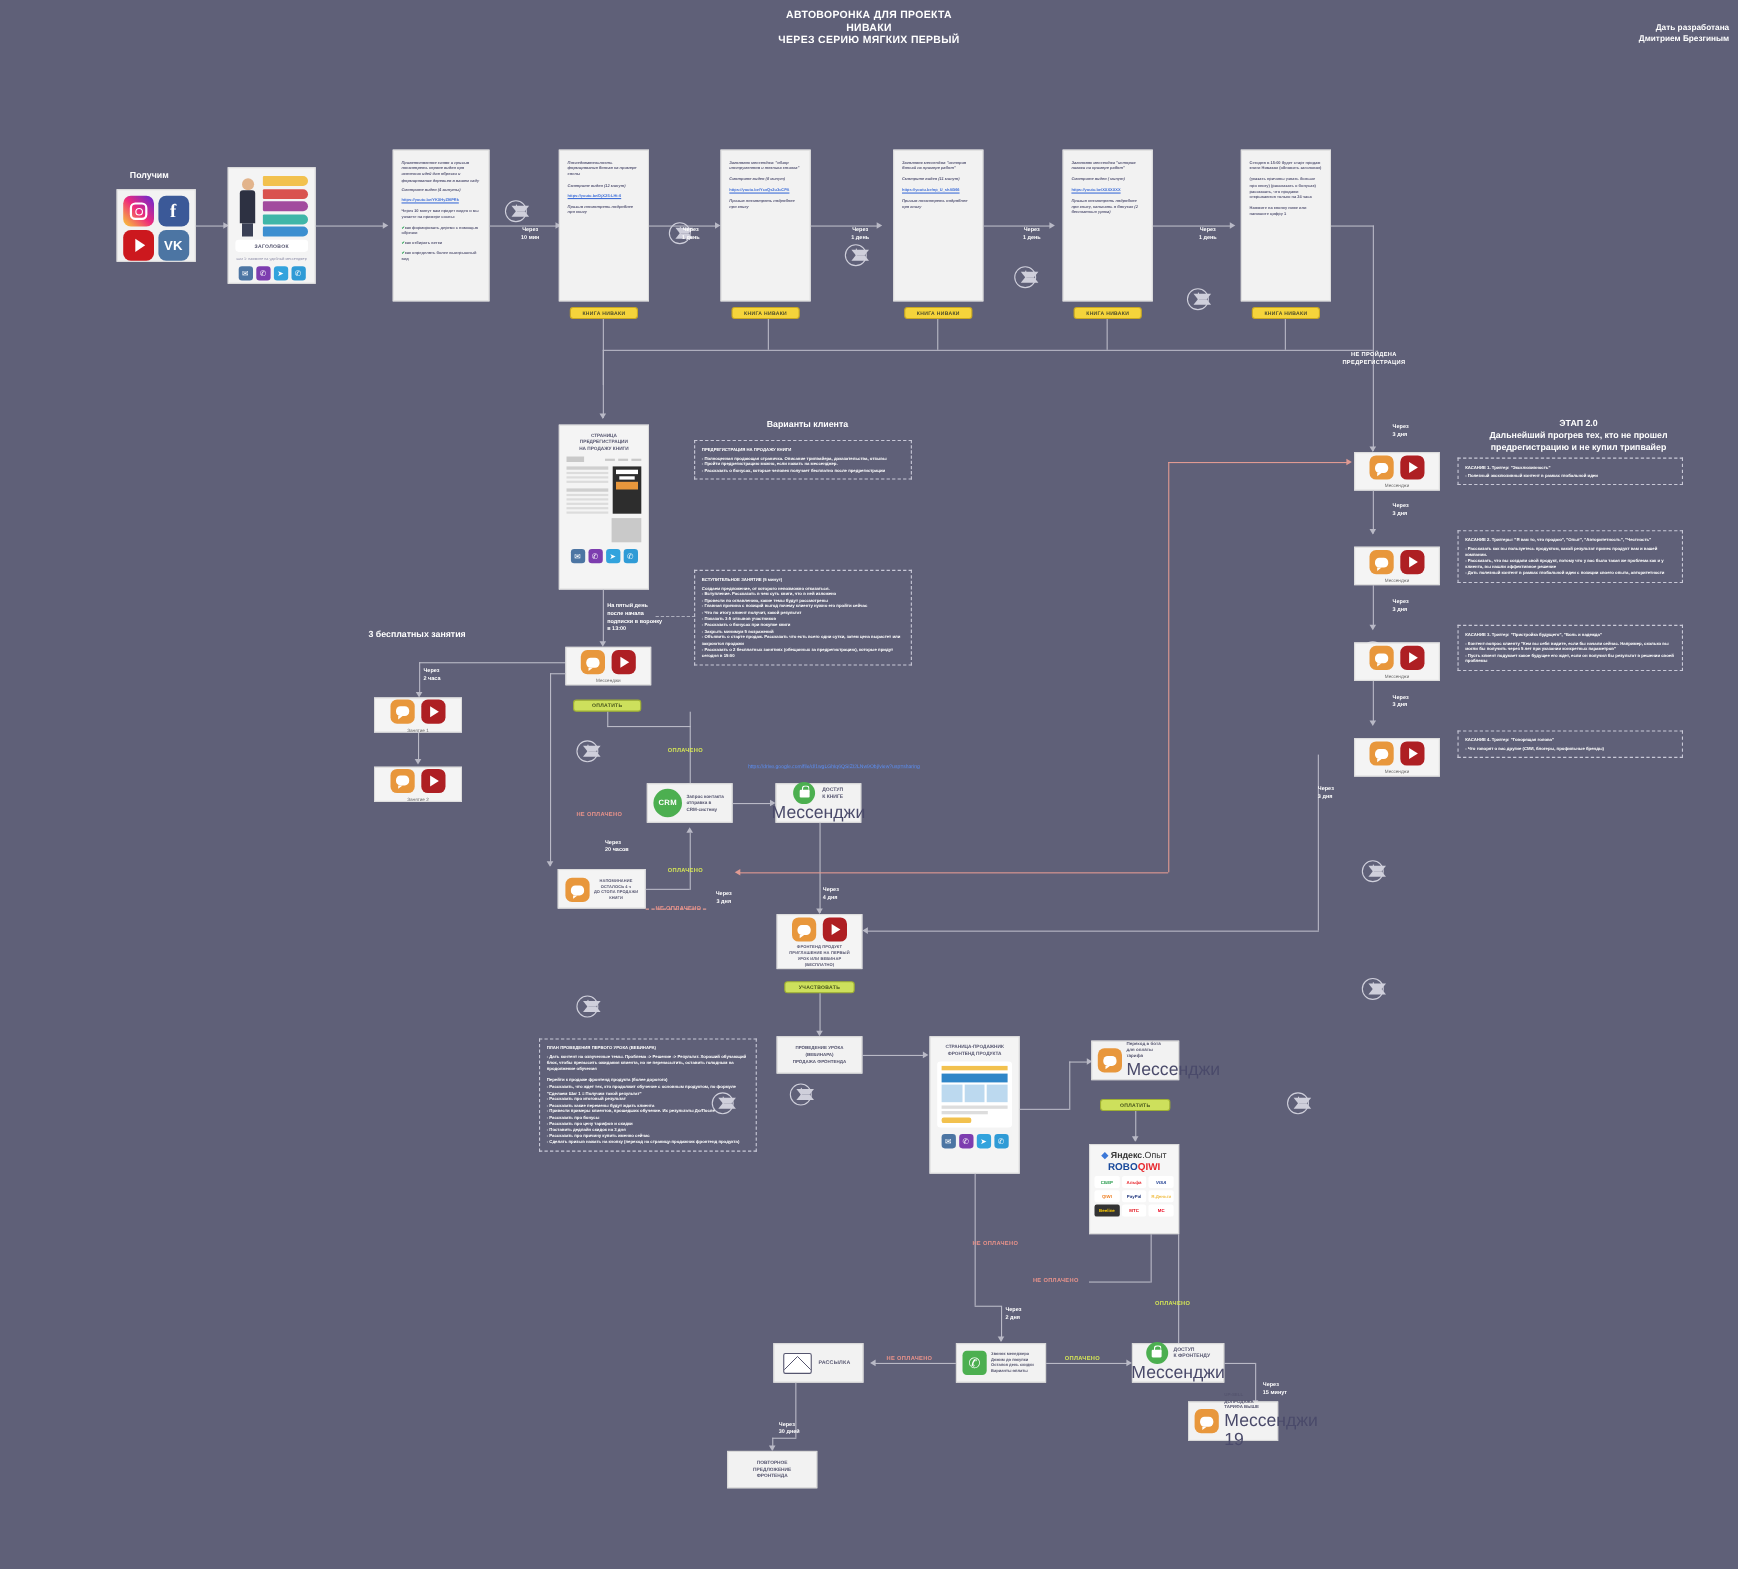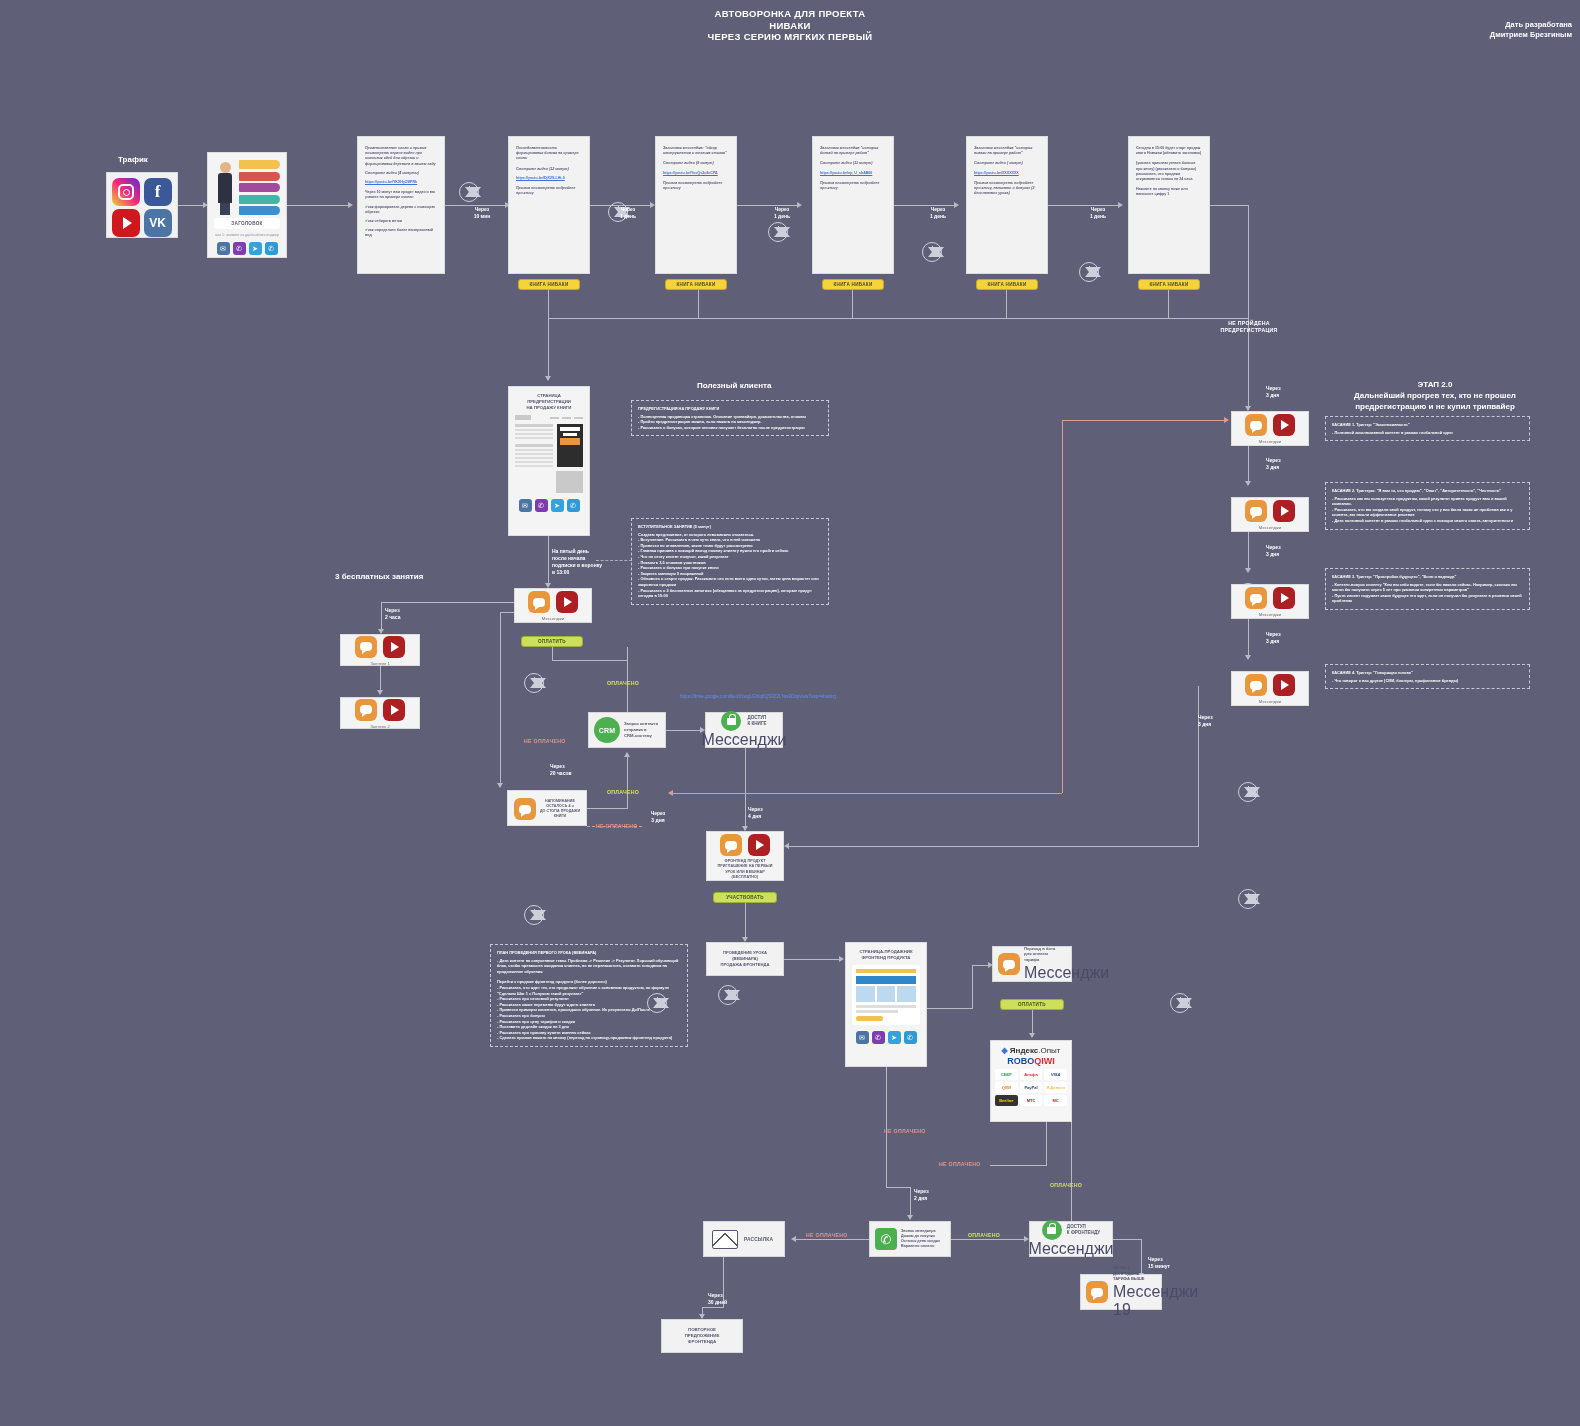--- a/index.html
+++ b/index.html
@@ -197,21 +197,21 @@
 </style>
 </head>
 <body>
 
 <div class="abs" id="main-title" style="white-space:pre-line;">АВТОВОРОНКА ДЛЯ ПРОЕКТА
 НИВАКИ
 ЧЕРЕЗ СЕРИЮ МЯГКИХ ПЕРВЫЙ</div>
 <div class="abs" id="author-credit" style="white-space:pre-line;">Дать разработана
 Дмитрием Брезгиным</div>
 
-<div class="abs" style="left:118px;top:155px;font-size:8px;font-weight:bold;">Трафик</div>
+<div class="abs" style="left:118px;top:155px;font-size:8px;font-weight:bold;">Получим</div>
 <div class="abs" id="traffic-box" style="left:106px;top:172px;width:72px;height:66px;">
   <div class="soc ig">
       <span class="ig-sq">
         <i></i>
       </span>
     </div>
   <div class="soc fb">f</div>
   <div class="soc yt">
       <span class="yt-tri"></span>
     </div>
@@ -346,21 +346,21 @@
 
 <div class="ln lnv abs" style="left:548px;top:290px;height:60px;"></div>
 <div class="ln lnh abs" style="left:548px;top:318px;width:700px;"></div>
 <div class="ln lnv abs" style="left:548px;top:318px;height:62px;"></div>
 <div class="arrow-d abs" style="left:544.5px;top:376px;"></div>
 <div class="ln lnv abs" style="left:698px;top:290px;height:28px;"></div>
 <div class="ln lnv abs" style="left:852px;top:290px;height:28px;"></div>
 <div class="ln lnv abs" style="left:1006px;top:290px;height:28px;"></div>
 <div class="ln lnv abs" style="left:1168px;top:290px;height:28px;"></div>
 
-<div class="abs section-title" style="left:697px;top:381px;">Полезный клиента</div>
+<div class="abs section-title" style="left:697px;top:381px;">Варианты клиента</div>
 
 <div class="abs landing" style="left:508px;top:386px;width:82px;height:150px;">
   <div class="lt" style="white-space:pre-line;">СТРАНИЦА ПРЕДРЕГИСТРАЦИИ
 НА ПРОДАЖУ КНИГИ</div>
   <div style="display:flex;gap:3px;align-items:center;margin-bottom:4px;">
     <div style="width:16px;height:5px;background:#c9c9c9;"></div>
     <div style="flex:1;display:flex;gap:3px;justify-content:flex-end;">
       <div style="width:9px;height:2px;background:#c9c9c9;"></div>
       <div style="width:9px;height:2px;background:#c9c9c9;"></div>
       <div style="width:9px;height:2px;background:#c9c9c9;"></div>

